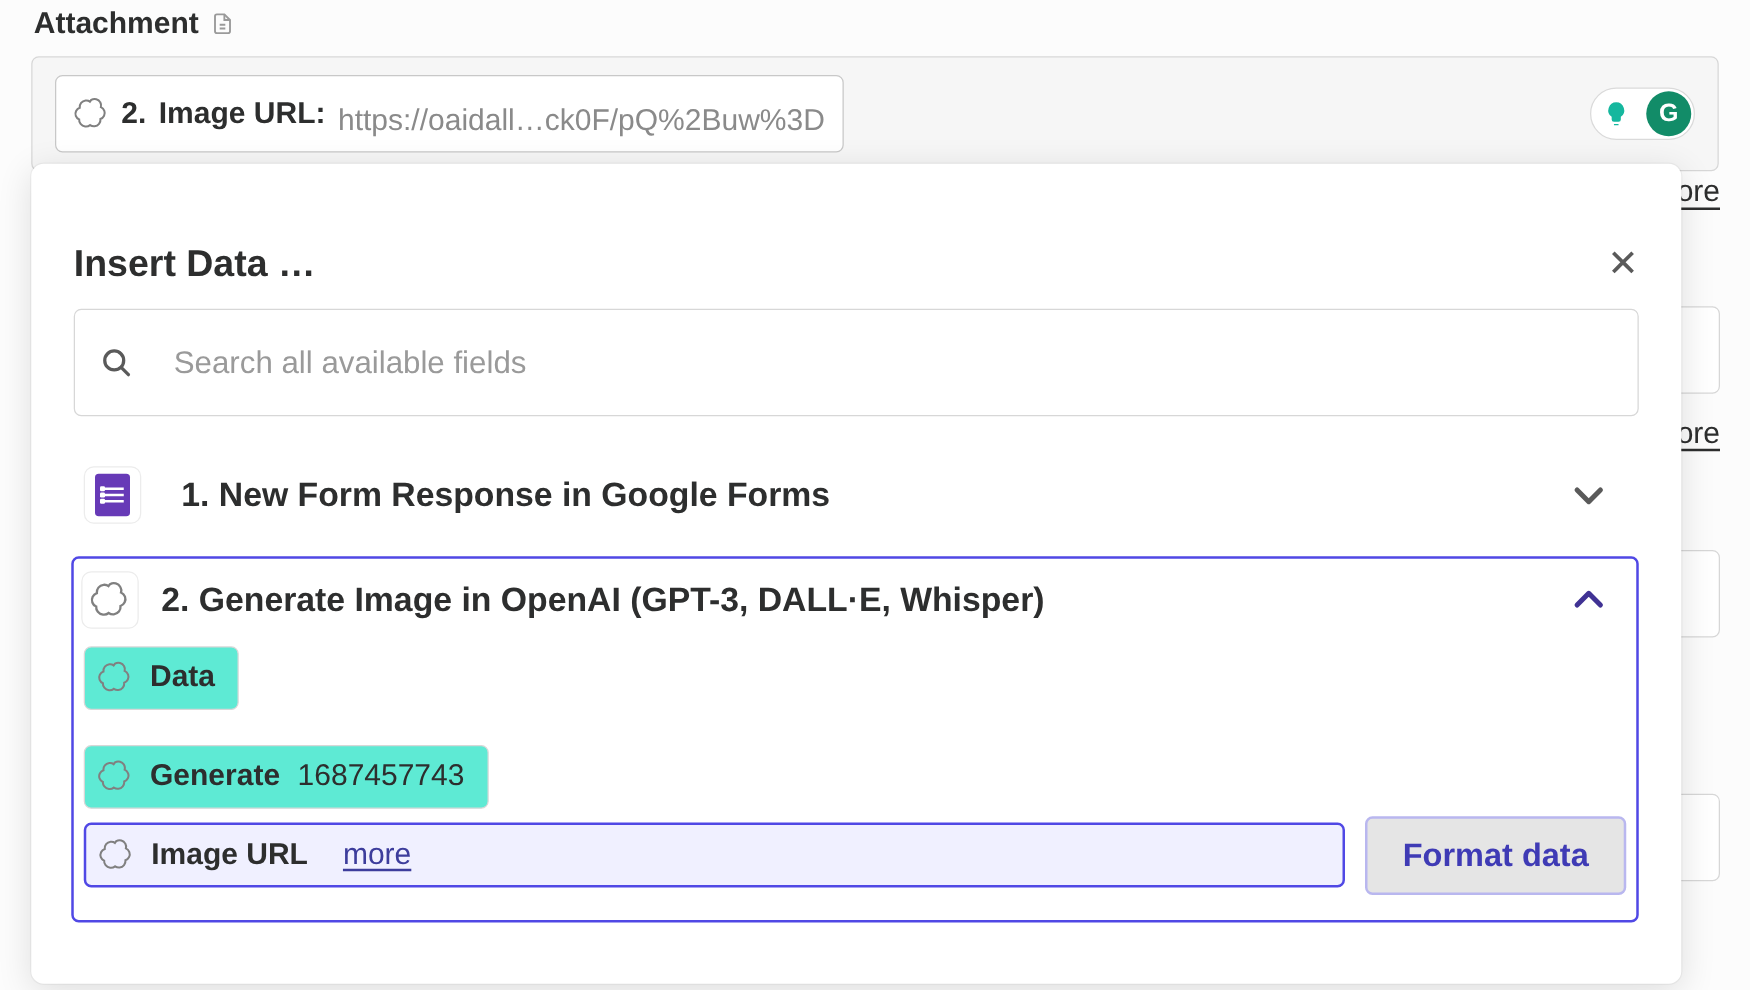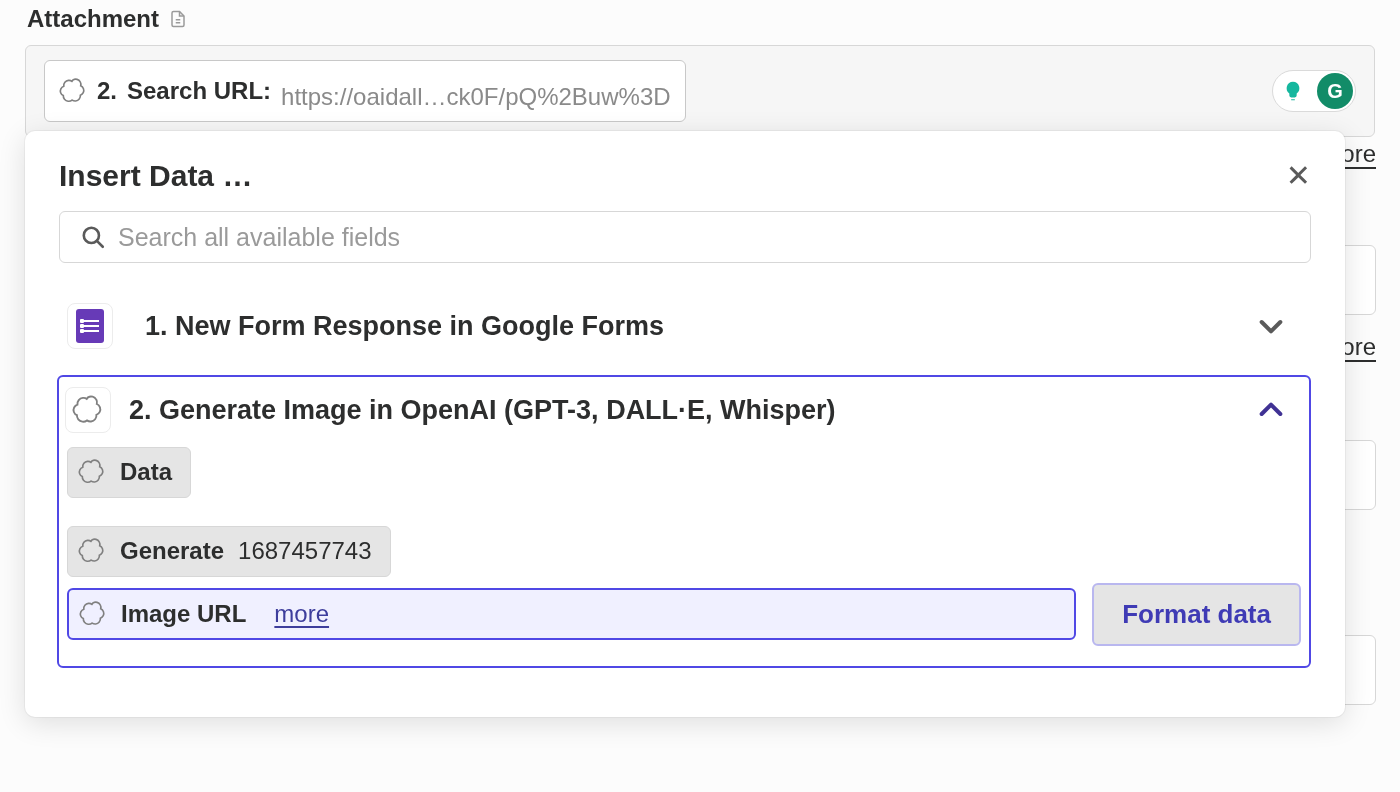--- a/index.html
+++ b/index.html
@@ -125,41 +125,42 @@
     background: #ffffff;
     border-radius: 10px;
     box-shadow: 0 6px 28px rgba(0,0,0,0.12), 0 0 0 1px rgba(0,0,0,0.04);
     padding: 28px 0 35px 0;
   }
   .popover-hdr {
     display: flex;
     align-items: center;
     justify-content: space-between;
     padding: 0 34px 18px 34px;
+    margin-top: 36px;
   }
   .popover-hdr h2 {
     margin: 0;
     font-size: 30px;
     font-weight: 700;
   }
   .close-x {
     font-size: 30px;
     line-height: 1;
     color: #5a5a5a;
     cursor: pointer;
   }
 
   .search {
     margin: 0 34px 28px 34px;
     display: flex;
     align-items: center;
-    gap: 10px;
+    gap: 31px;
     border: 1px solid #d7d7d7;
     border-radius: 6px;
-    height: 52px;
+    height: 86px;
     padding: 0 20px;
   }
   .search input {
     flex: 1;
     border: none;
     outline: none;
     font-size: 25px;
     color: #333;
     background: transparent;
   }
@@ -209,21 +210,21 @@
     flex-wrap: wrap;
     gap: 14px 12px;
     align-items: center;
   }
   .chip {
     display: inline-flex;
     align-items: center;
     gap: 14px;
     border: 1px solid #d7d7d7;
     border-radius: 6px;
-    background: #e5e5e5;
+    background: #5eead4;
     padding: 10px 18px 10px 10px;
     font-size: 24px;
     line-height: 1.2;
     cursor: pointer;
   }
   .chip .lbl { font-weight: 700; }
   .chip .val { font-weight: 400; color: #2d2e2e; }
 
   .selected-row {
     display: flex;
@@ -289,21 +290,21 @@
         <line x1="9" y1="17" x2="15" y2="17"></line>
     </svg>
   </div>
 
   <div class="attachment-box">
     <span class="token-pill">
       <svg class="openai-icon" viewBox="0 0 24 24" fill="none" stroke="currentColor" stroke-width="1.4">
         <path d="M12 2.5c2.2-1.3 5-0.5 6.2 1.7.6 1 .7 2.2.4 3.3 2.3 1 3.3 3.7 2.2 5.9-.5 1-1.4 1.8-2.5 2.2.3 2.5-1.5 4.7-4 5-1.1.1-2.2-.2-3.1-.8-2 1.6-4.9 1.2-6.5-.8-.7-.9-1.1-2-1-3.1C1.5 15 .5 12.3 1.6 10.1c.5-1 1.4-1.8 2.5-2.2C3.8 5.4 5.6 3.2 8.1 2.9c1.1-.1 2.2.1 3 .8L12 2.5z"></path>
       </svg>
       <span class="step">2.</span>
-      <span class="label">Search URL:</span>
+      <span class="label">Image URL:</span>
       <span class="value">https://oaidall…ck0F/pQ%2Buw%3D</span>
     </span>
 
     <span class="grammarly">
       <span class="g-badge g-lamp">
         <svg width="22" height="22" viewBox="0 0 24 24" fill="currentColor">
             <path d="M12 2a7 7 0 0 0-4 12.7V17a2 2 0 0 0 2 2h4a2 2 0 0 0 2-2v-2.3A7 7 0 0 0 12 2zm-2 19h4v1H10v-1z"></path>
           </svg>
       </span>
       <span class="g-badge g-logo">G</span>

